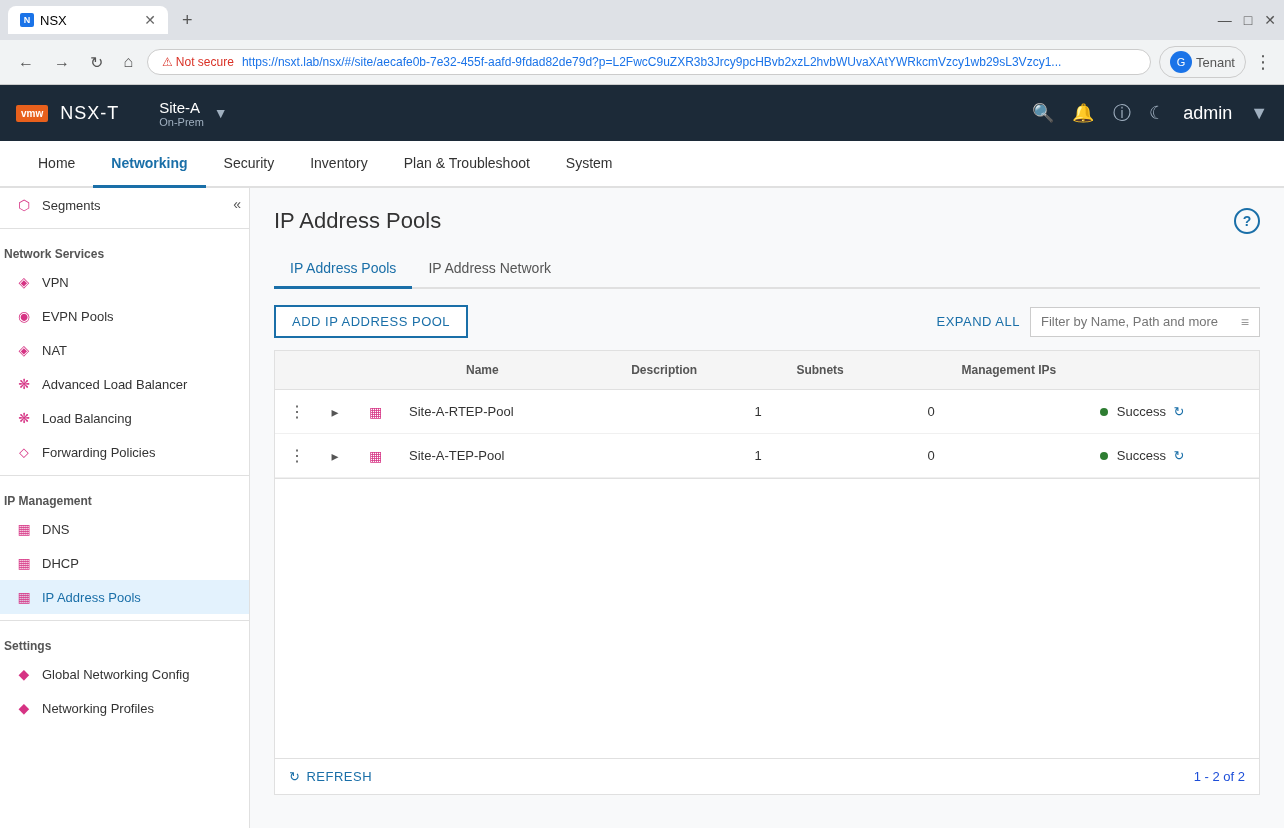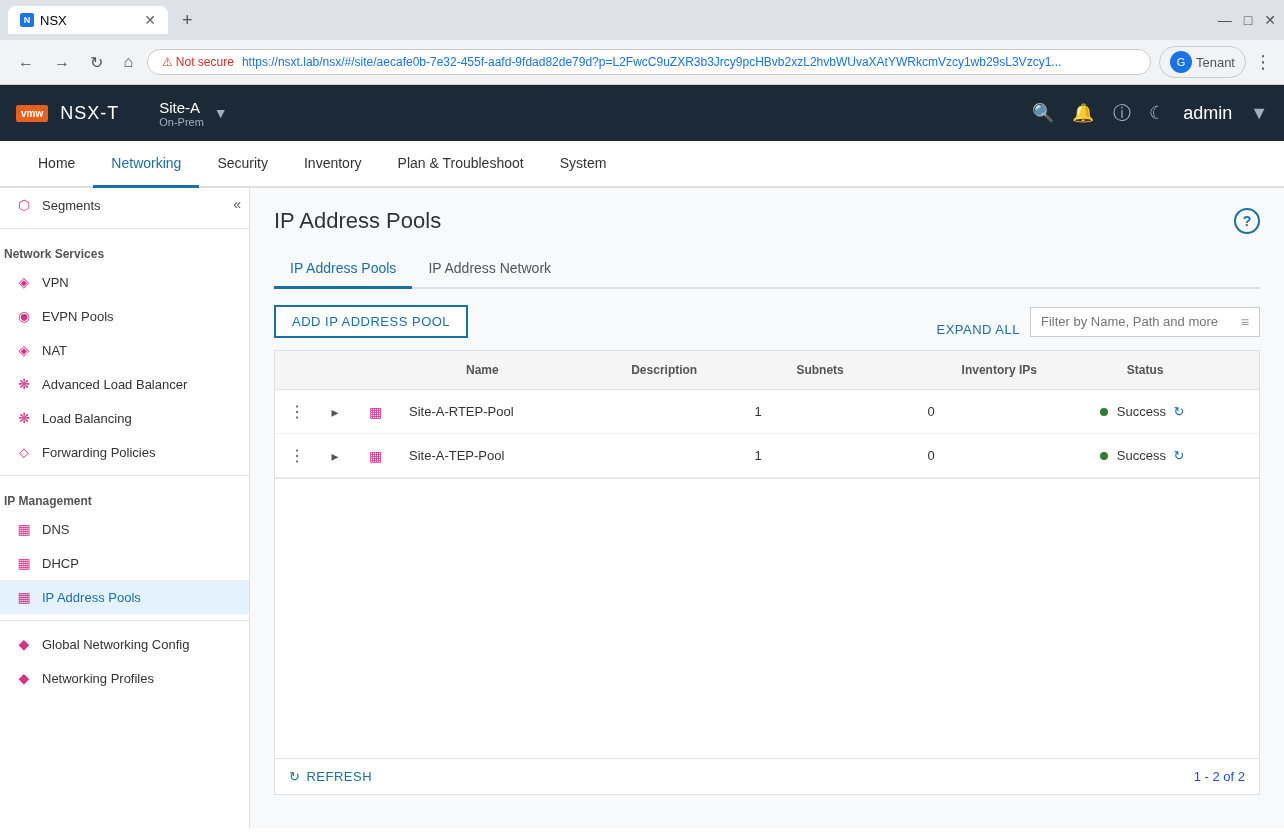--- a/index.html
+++ b/index.html
@@ -38,21 +38,21 @@
     .site-sub { font-size: 11px; color: #a0b0c0; }
     .site-dropdown { background: none; border: none; color: #a0b0c0; font-size: 14px; cursor: pointer; margin-left: 6px; }
     .top-nav-right { margin-left: auto; display: flex; align-items: center; gap: 18px; color: #a0b0c0; }
     .top-nav-right span { cursor: pointer; font-size: 18px; }
     .moon-icon { font-size: 18px; }
     .admin-label { color: white; font-size: 14px; }
 
     
     .menu-bar { background: white; border-bottom: 2px solid #e0e0e0; display: flex; padding: 0 20px; flex-shrink: 0; }
     .menu-item { padding: 14px 18px; font-size: 14px; cursor: pointer; color: #333; border-bottom: 3px solid transparent; margin-bottom: -2px; }
-    .menu-item.active { color: #1a6fa8; border-bottom: 3px solid #1a6fa8; font-weight: 400; }
+    .menu-item.active { color: #1a6fa8; border-bottom: 3px solid #1a6fa8; font-weight: 700; }
 
     
     .main-layout { display: flex; flex: 1; overflow: hidden; }
 
     
     .sidebar { width: 250px; background: white; border-right: 1px solid #e0e0e0; overflow-y: auto; flex-shrink: 0; position: relative; }
     .sidebar-collapse { position: absolute; top: 8px; right: 8px; cursor: pointer; color: #555; font-size: 14px; }
     .sidebar-section-title { font-size: 12px; font-weight: 600; color: #555; padding: 12px 16px 4px 4px; text-transform: none; }
     .sidebar-item { display: flex; align-items: center; gap: 10px; padding: 9px 16px; cursor: pointer; font-size: 13px; color: #333; }
     .sidebar-item.active { background: #e3f2fd; color: #1a6fa8; }
@@ -68,21 +68,21 @@
     .help-icon { width: 26px; height: 26px; border-radius: 50%; border: 2px solid #1a6fa8; color: #1a6fa8; display: flex; align-items: center; justify-content: center; font-size: 14px; font-weight: bold; cursor: pointer; }
 
     
     .tabs { display: flex; border-bottom: 2px solid #e0e0e0; margin-bottom: 16px; }
     .tab { padding: 10px 16px; font-size: 14px; cursor: pointer; color: #555; border-bottom: 3px solid transparent; margin-bottom: -2px; }
     .tab.active { color: #1a6fa8; border-bottom: 3px solid #1a6fa8; font-weight: 500; }
 
     
     .toolbar { display: flex; align-items: center; justify-content: space-between; margin-bottom: 12px; }
     .add-btn { border: 2px solid #1a6fa8; color: #1a6fa8; background: white; padding: 7px 16px; font-size: 13px; font-weight: 500; cursor: pointer; letter-spacing: 0.5px; }
-    .toolbar-right { display: flex; align-items: flex-end; gap: 10px; }
+    .toolbar-right { display: flex; align-items: center; gap: 10px; }
     .expand-all { font-size: 13px; color: #1a6fa8; cursor: pointer; font-weight: 500; letter-spacing: 0.5px; text-transform: uppercase; }
     .filter-box { display: flex; align-items: center; border: 1px solid #ccc; background: white; padding: 6px 10px; gap: 6px; min-width: 230px; }
     .filter-input { border: none; outline: none; font-size: 13px; color: #666; flex: 1; background: transparent; }
     .filter-icon { color: #999; font-size: 14px; }
 
     
     .data-table { background: white; border: 1px solid #e0e0e0; width: 100%; }
     .table-header { display: grid; grid-template-columns: 40px 40px 40px 1fr 1fr 1fr 1fr 1fr; background: #f5f5f5; border-bottom: 1px solid #e0e0e0; gap: 19px; }
     .th { padding: 12px 14px; font-size: 12px; font-weight: 600; color: #555; text-transform: none; }
     .table-row { display: grid; grid-template-columns: 40px 40px 40px 1fr 1fr 1fr 1fr 1fr; border-bottom: 1px solid #f0f0f0; align-items: center; }
@@ -226,20 +226,21 @@
       <div class="sidebar-item">
         <span class="item-icon">▦</span>
         <span>DHCP</span>
       </div>
       <div class="sidebar-item active">
         <span class="item-icon">▦</span>
         <span>IP Address Pools</span>
       </div>
       <div class="sidebar-divider"></div>
 
+      <div class="sidebar-section-title">Settings</div>
       <div class="sidebar-item">
         <span class="item-icon">◆</span>
         <span>Global Networking Config</span>
       </div>
       <div class="sidebar-item">
         <span class="item-icon">◆</span>
         <span>Networking Profiles</span>
       </div>
     </div>
 
@@ -268,22 +269,21 @@
         </div>
 
         <div class="data-table">
           <div class="table-header">
             <div class="th"></div>
             <div class="th"></div>
             <div class="th"></div>
             <div class="th">Name</div>
             <div class="th">Description</div>
             <div class="th">Subnets</div>
-            <div class="th">Inventory IPs</div>
-            <div class="th">Status</div>
+            <div class="th">Management IPs</div>
           </div>
 
           <div class="table-row">
             <div class="td center"><span class="action-dot">⋮</span></div>
             <div class="td center"><span class="chevron-right">▸</span></div>
             <div class="td center"><span class="row-icon">▦</span></div>
             <div class="td">Site-A-RTEP-Pool</div>
             <div class="td"></div>
             <div class="td">1</div>
             <div class="td">0</div>

